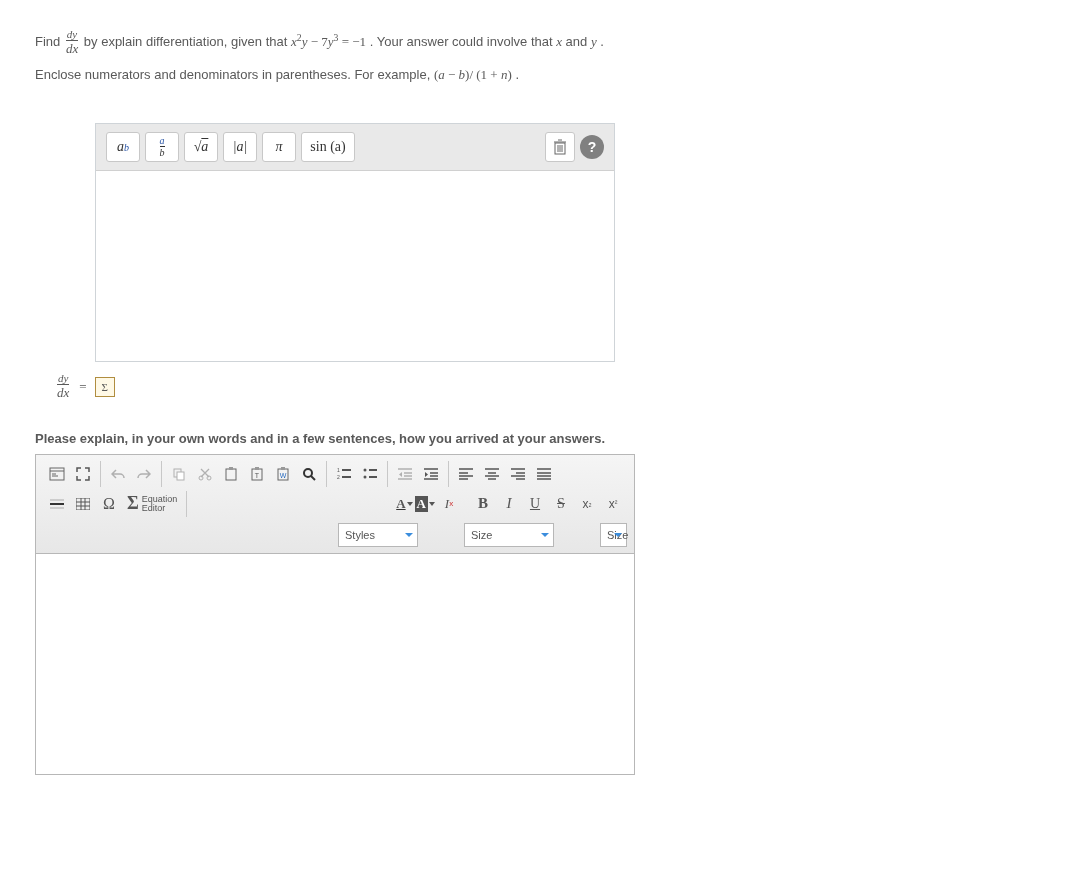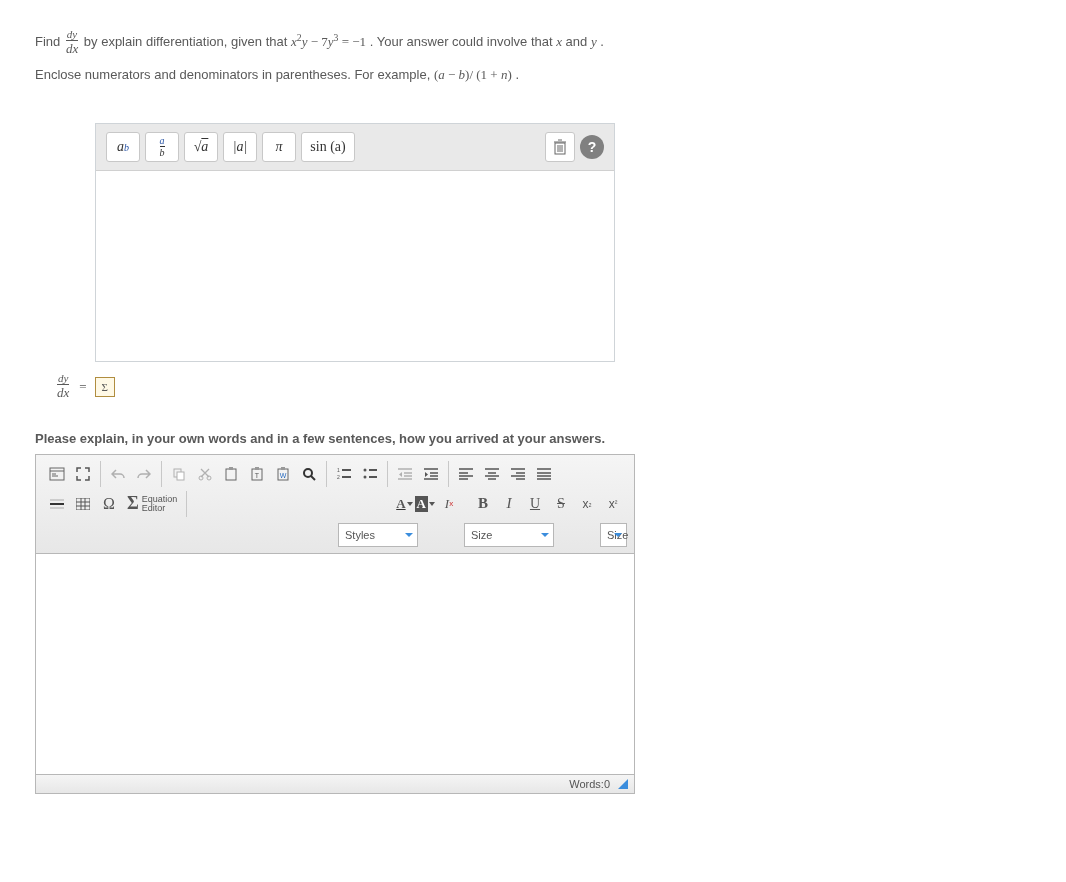--- a/index.html
+++ b/index.html
@@ -437,18 +437,13 @@
           <span class="caret"></span>
       </div>
       <div class="ck-select size">
         <span>Size</span>
           <span class="caret"></span>
       </div>
     </div>
 
   </div>
   <div class="ck-body"></div>
-  <div class="ck-footer">
-    <span>Words: </span>
-    <span>0</span>
-    <div class="ck-resize"></div>
-  </div>
 </div>
 
 </body></html>

